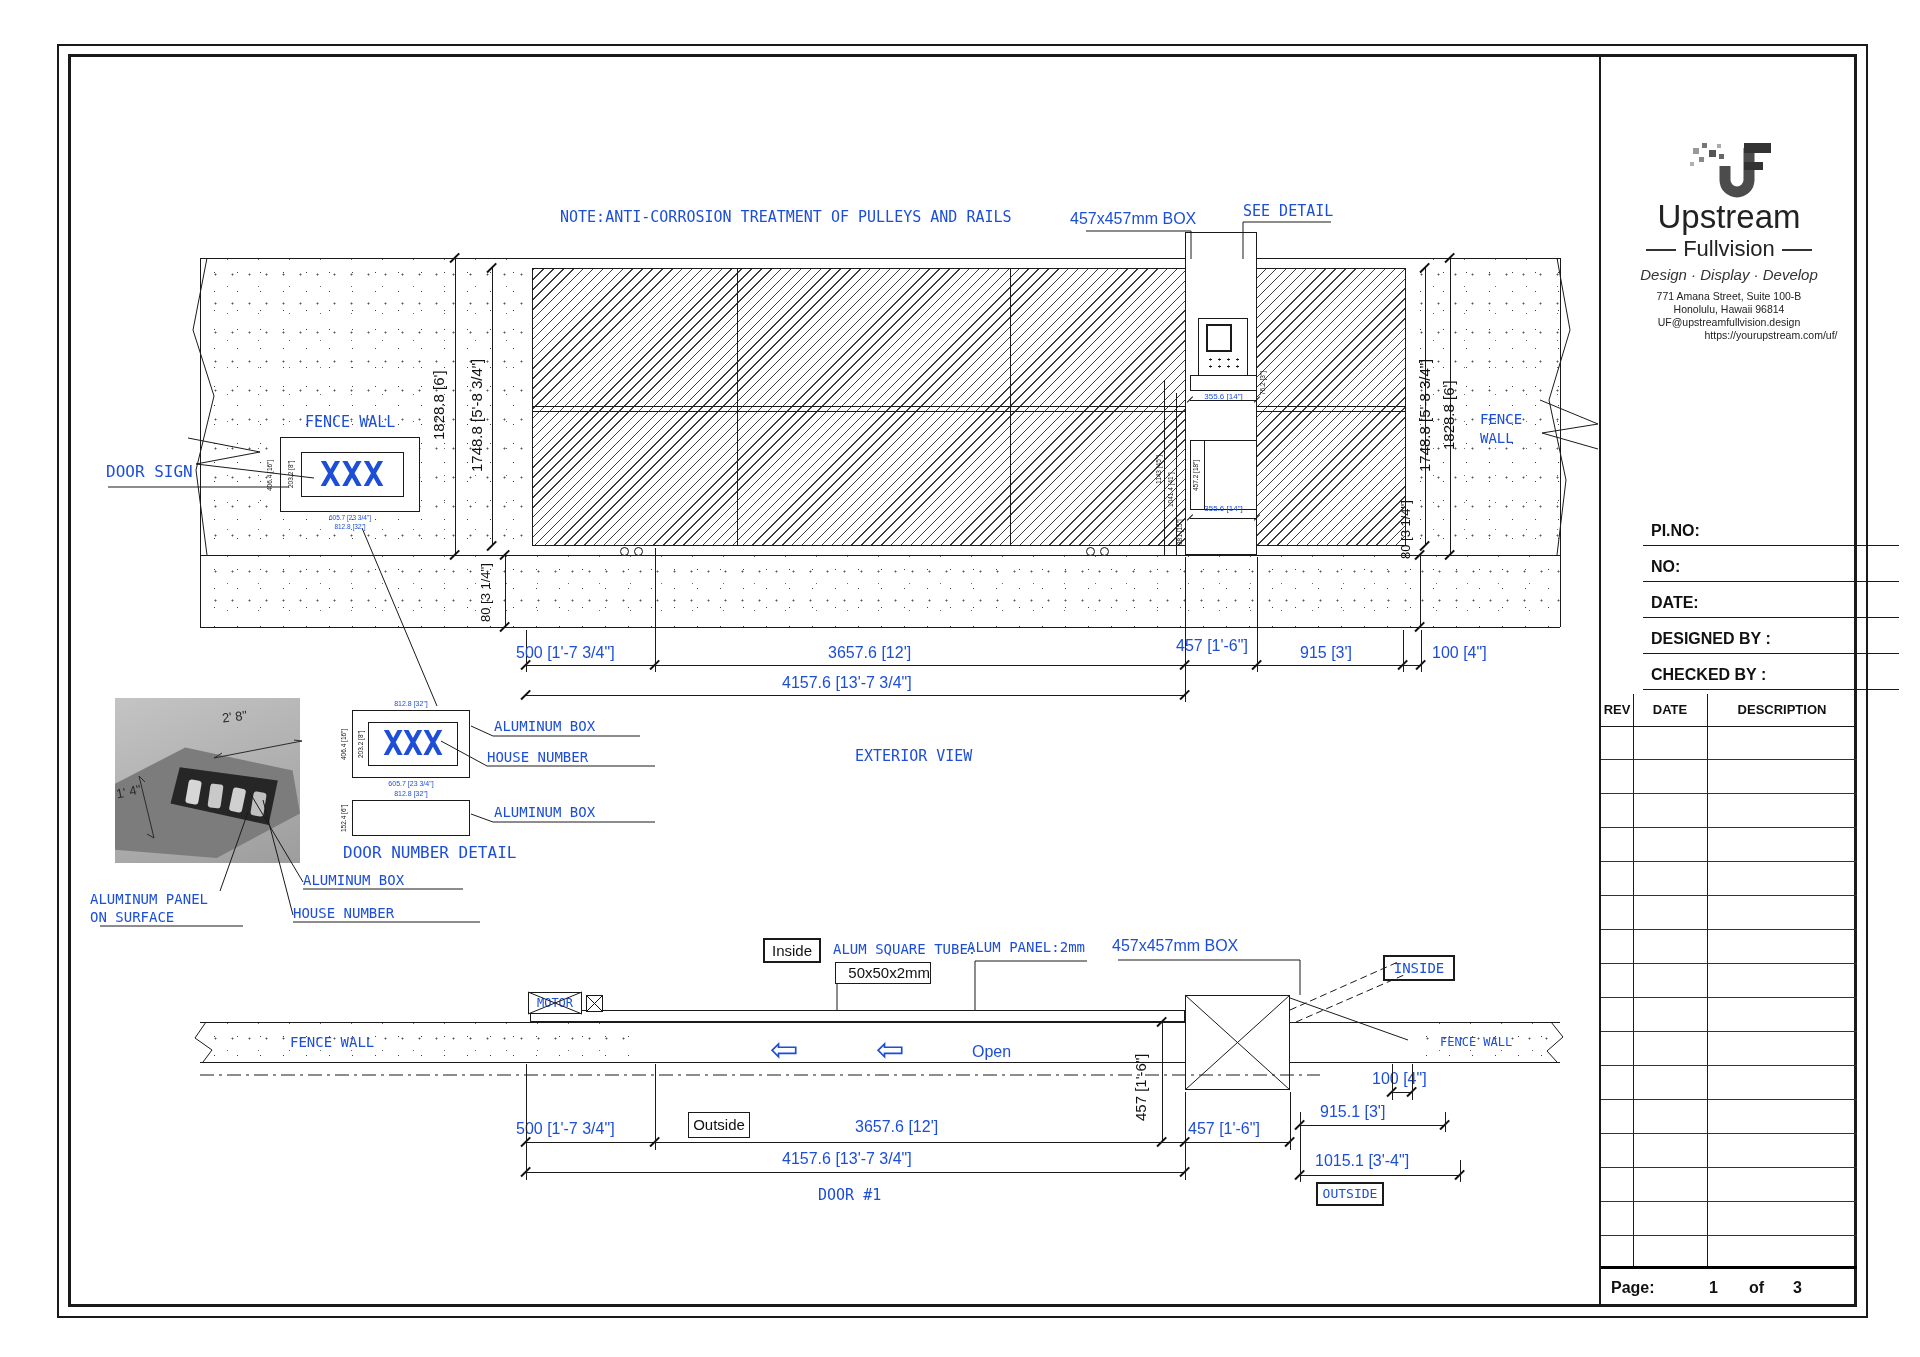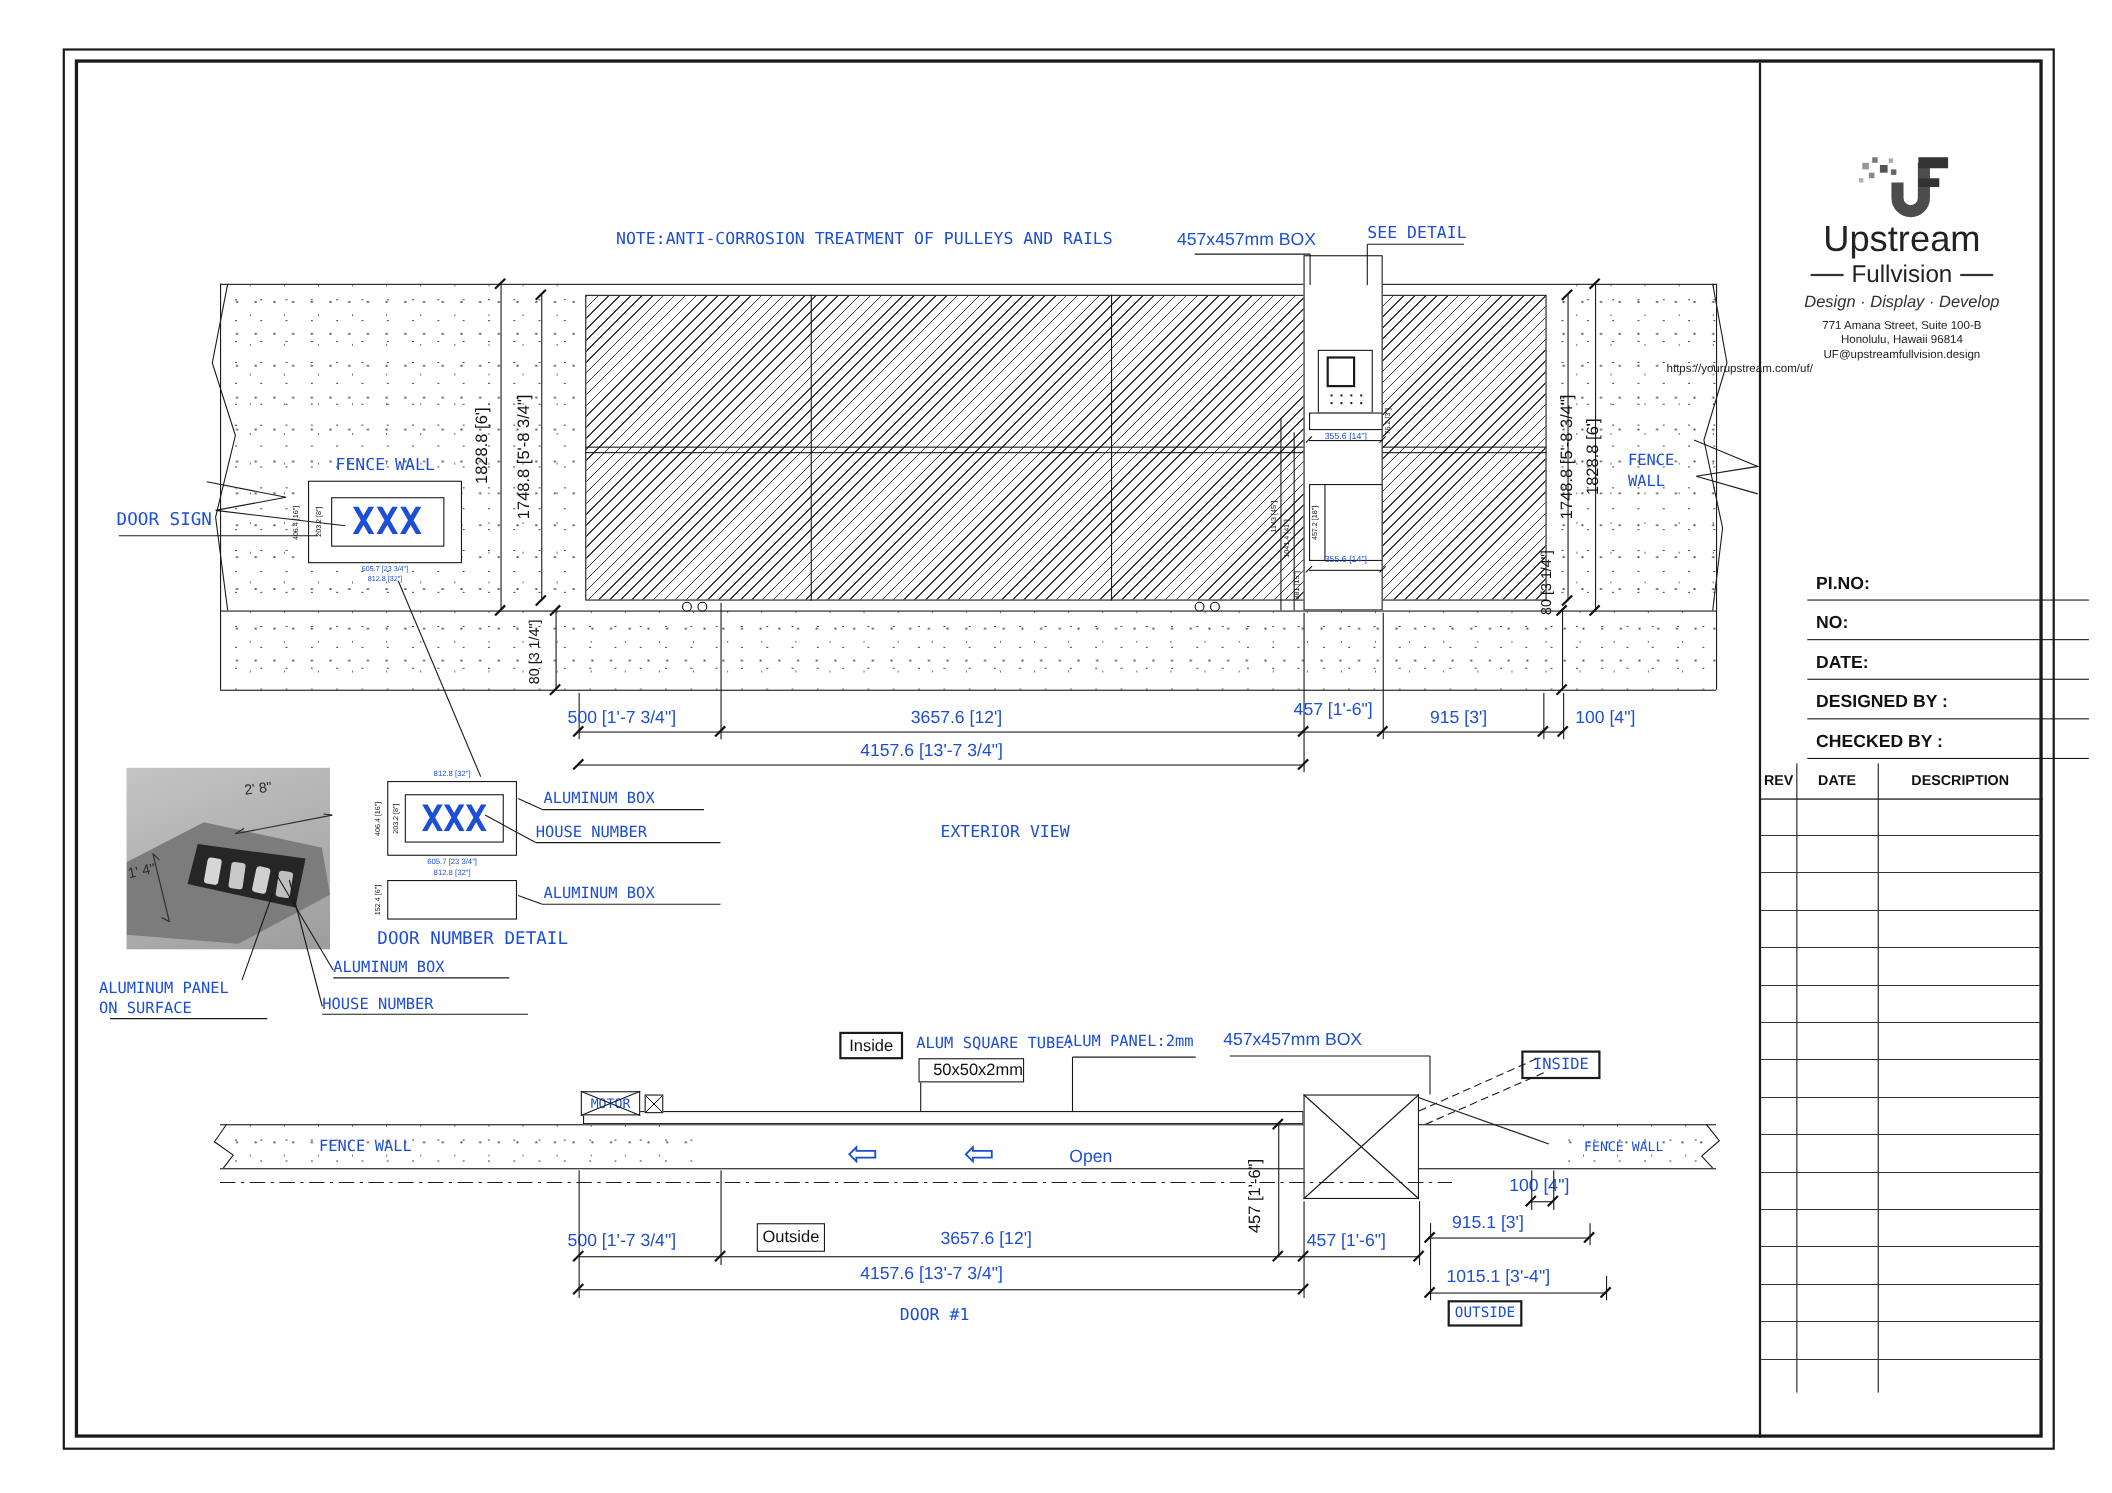--- a/index.html
+++ b/index.html
@@ -321,31 +321,37 @@
     <path d="M69 26 H88" stroke="#333" stroke-width="8" fill="none"></path>
   </svg>
   <div class="t sans" style="left:1601px;top:198px;width:256px;text-align:center;font-size:33px;font-weight:500;color:#222;">Upstream</div>
   <div class="t sans" style="left:1601px;top:236px;width:256px;text-align:center;font-size:22px;color:#222;">Fullvision</div>
   <div class="hl" style="left:1646px;top:249px;width:30px;height:2px;background:#333;"></div>
   <div class="hl" style="left:1782px;top:249px;width:30px;height:2px;background:#333;"></div>
   <div class="t sans" style="left:1601px;top:266px;width:256px;text-align:center;font-size:15px;font-style:italic;color:#333;">Design · Display · Develop</div>
   <div class="t sans" style="left:1601px;top:290px;width:256px;text-align:center;font-size:10.5px;color:#222;">771 Amana Street, Suite 100-B</div>
   <div class="t sans" style="left:1601px;top:303px;width:256px;text-align:center;font-size:10.5px;color:#222;">Honolulu, Hawaii 96814</div>
   <div class="t sans" style="left:1601px;top:316px;width:256px;text-align:center;font-size:10.5px;color:#222;">UF@upstreamfullvision.design</div>
-  <div class="t sans" style="left:1515px;top:329px;width:256px;text-align:left;font-size:10.5px;color:#222;">https://yourupstream.com/uf/</div>
+  <div class="t sans" style="left:1643px;top:329px;width:256px;text-align:center;font-size:10.5px;color:#222;">https://yourupstream.com/uf/</div>
 
 
   <div class="fld" style="top:514px;"><span>PI.NO:</span></div>
   <div class="fld" style="top:550px;"><span>NO:</span></div>
   <div class="fld" style="top:586px;"><span>DATE:</span></div>
   <div class="fld" style="top:622px;"><span>DESIGNED BY :</span></div>
   <div class="fld" style="top:658px;"><span>CHECKED BY :</span></div>
 
   <div class="hl" style="left:1601px;top:726px;width:256px;height:1px;"></div>
   <div class="cell" style="left:1601px;top:702px;width:32px;">REV</div>
   <div class="cell" style="left:1633px;top:702px;width:74px;">DATE</div>
   <div class="cell" style="left:1707px;top:702px;width:150px;">DESCRIPTION</div>
   <div class="vl" style="left:1633px;top:694px;width:1px;height:572px;"></div>
   <div class="vl" style="left:1707px;top:694px;width:1px;height:572px;"></div>
   <div style="position:absolute;left:1601px;top:726px;width:256px;height:540px;background-image:repeating-linear-gradient(to bottom,transparent 0,transparent 33px,#333 33px,#333 34px);"></div>
 
+  <div style="position:absolute;left:1601px;top:1266px;width:256px;height:41px;border-top:3px solid #000;box-sizing:border-box;font-size:16px;font-weight:bold;">
+    <span style="position:absolute;left:10px;top:10px;">Page:</span>
+    <span style="position:absolute;left:108px;top:10px;">1</span>
+    <span style="position:absolute;left:148px;top:10px;">of</span>
+    <span style="position:absolute;left:192px;top:10px;">3</span>
+  </div>
 
 </div>
 
 </body></html>

